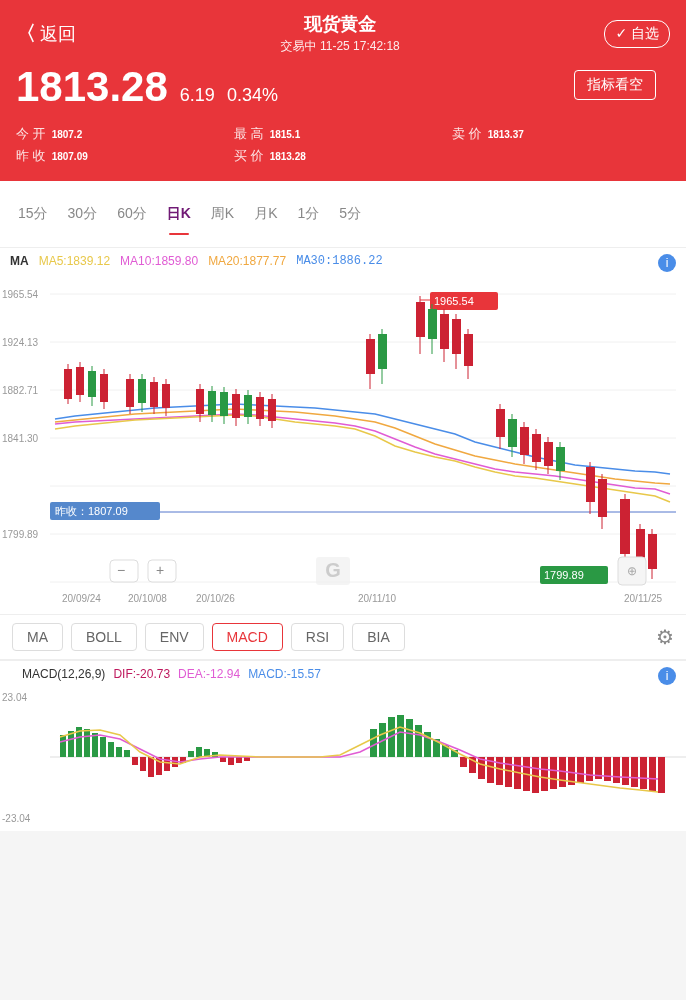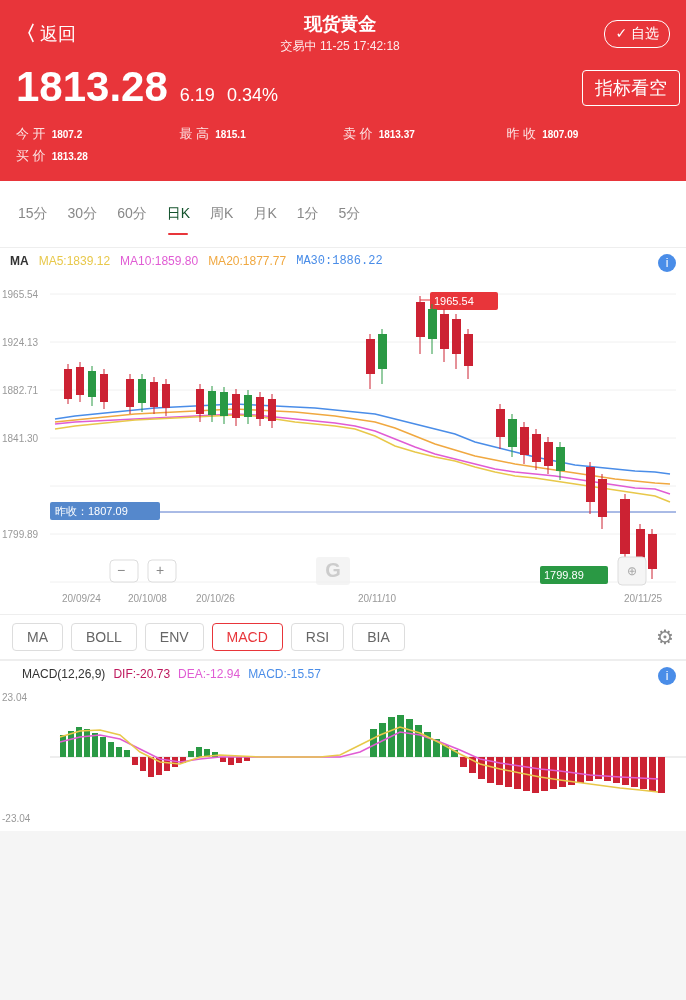--- a/index.html
+++ b/index.html
@@ -12,31 +12,31 @@
     .back-arrow { font-size: 20px; font-weight: bold; }
     .header-center { text-align: center; }
     .header-title { font-size: 18px; font-weight: bold; }
     .header-subtitle { font-size: 12px; opacity: 0.9; margin-top: 2px; }
     .watchlist-btn { border: 1.5px solid white; border-radius: 13px; padding: 4px 10px; font-size: 14px; color: white; background: transparent; cursor: pointer; display: flex; align-items: center; gap: 4px; }
 
     .price-row { display: flex; align-items: baseline; gap: 12px; margin-top: 8px; }
     .main-price { font-size: 42px; font-weight: bold; color: white; }
     .price-change { font-size: 18px; color: white; }
     .price-pct { font-size: 18px; color: white; }
-    .indicator-btn { position: absolute; right: 6px; top: 70px; border: 1.5px solid white; border-radius: 4px; padding: 5px 12px; font-size: 18px; color: white; background: transparent; cursor: pointer; }
-
-    .stats-grid { display: grid; grid-template-columns: 1fr 1fr 1fr 1fr; gap: 4px 0; margin-top: 14px; font-size: 14px; }
+    .indicator-btn { position: absolute; right: 30px; top: 70px; border: 1.5px solid white; border-radius: 4px; padding: 5px 12px; font-size: 14px; color: white; background: transparent; cursor: pointer; }
+
+    .stats-grid { display: grid; grid-template-columns: 1fr 1fr 1fr; gap: 4px 0; margin-top: 14px; font-size: 14px; }
     .stat-item { display: flex; align-items: center; gap: 6px; color: white; }
     .stat-label { opacity: 0.85; font-size: 13px; }
     .stat-value { font-weight: bold; font-size: 10px; }
 
     
     .tabs { background: white; display: flex; align-items: center; padding: 12px 8px; border-bottom: 1px solid #eee; }
     .tab { padding: 12px 10px; font-size: 14px; color: #888; cursor: pointer; position: relative; white-space: nowrap; }
-    .tab.active { color: #14532d; font-weight: normal; }
+    .tab.active { color: #701a75; font-weight: bold; }
     .tab.active::after { content: ''; position: absolute; bottom: 0; left: 50%; transform: translateX(-50%); width: 20px; height: 2px; background: #e8353a; border-radius: 1px; }
 
     
     .chart-wrapper { background: white; position: relative; }
     .ma-legend { padding: 6px 10px; font-size: 12px; display: flex; gap: 10px; flex-wrap: wrap; align-items: center; }
     .ma-legend .ma-label { font-weight: bold; color: #333; }
     .ma5 { color: #e8c84a; }
     .ma10 { color: #e05cd4; }
     .ma20 { color: #f0a840; }
     .ma30 { color: #4a8de8; font-family: Liberation Mono, monospace; }

